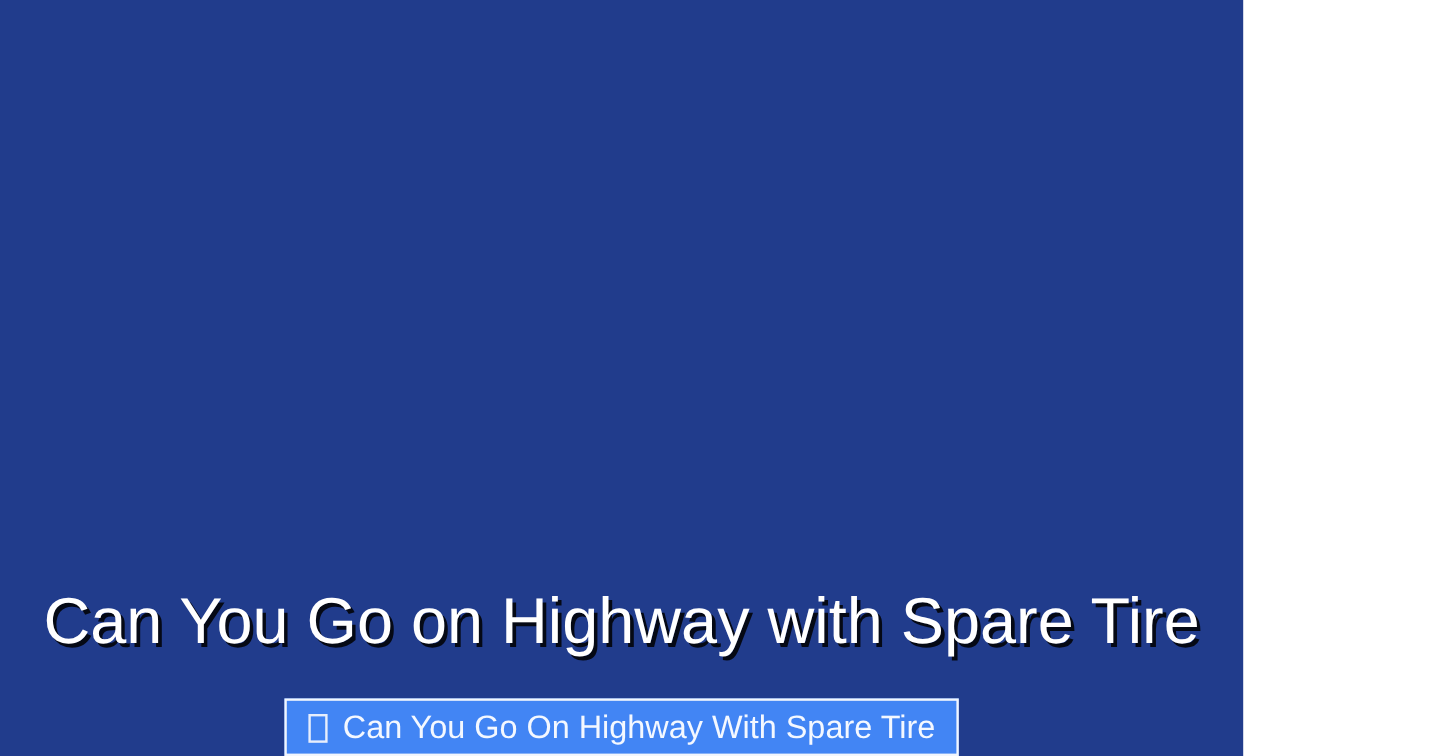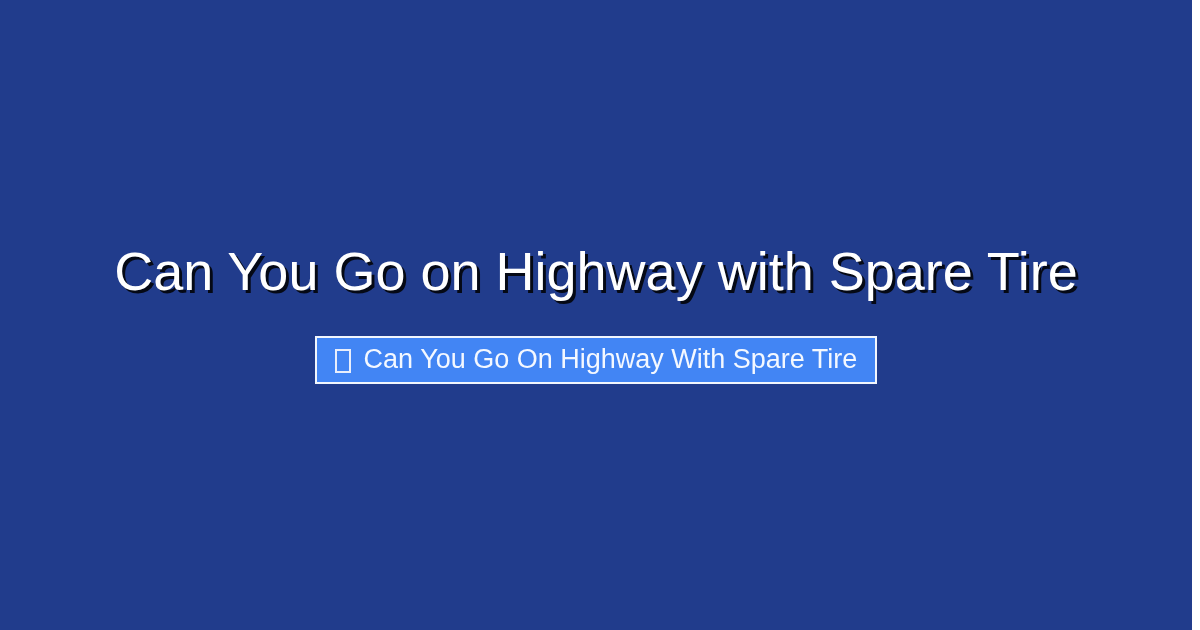--- a/index.html
+++ b/index.html
@@ -9,27 +9,27 @@
 
   body {
     width: 1200px;
     height: 630px;
     overflow: hidden;
     font-family: "Liberation Sans", sans-serif;
   }
 
   #og-card {
     position: relative;
-    width: 1192px;
+    width: 1036px;
     height: 630px;
     background: #213c8c;
     display: flex;
     flex-direction: column;
     align-items: center;
-    justify-content: center;
+    justify-content: flex-end;
     box-sizing: border-box;
   }
 
   .card-inner {
     width: 100%;
     display: flex;
     flex-direction: column;
     align-items: center;
     justify-content: center;
     margin-top: -4px;

